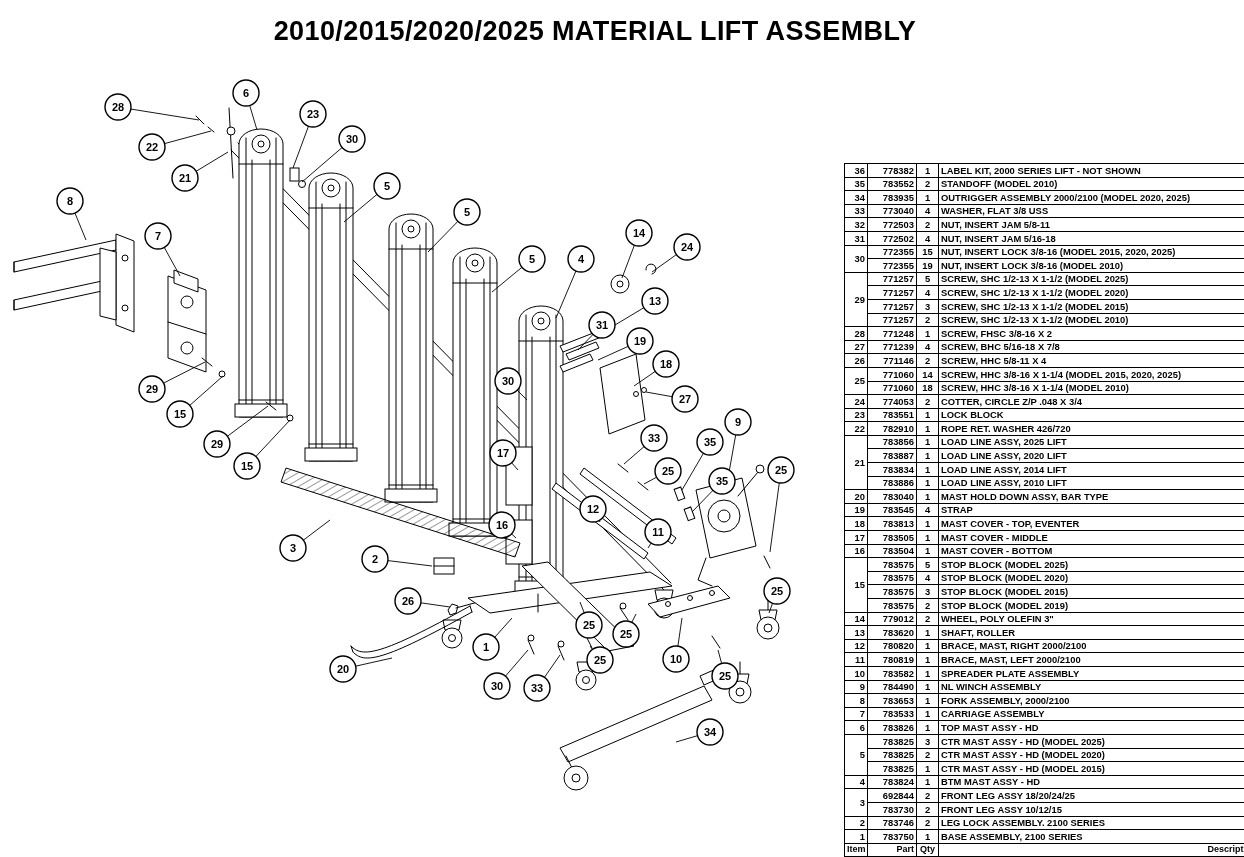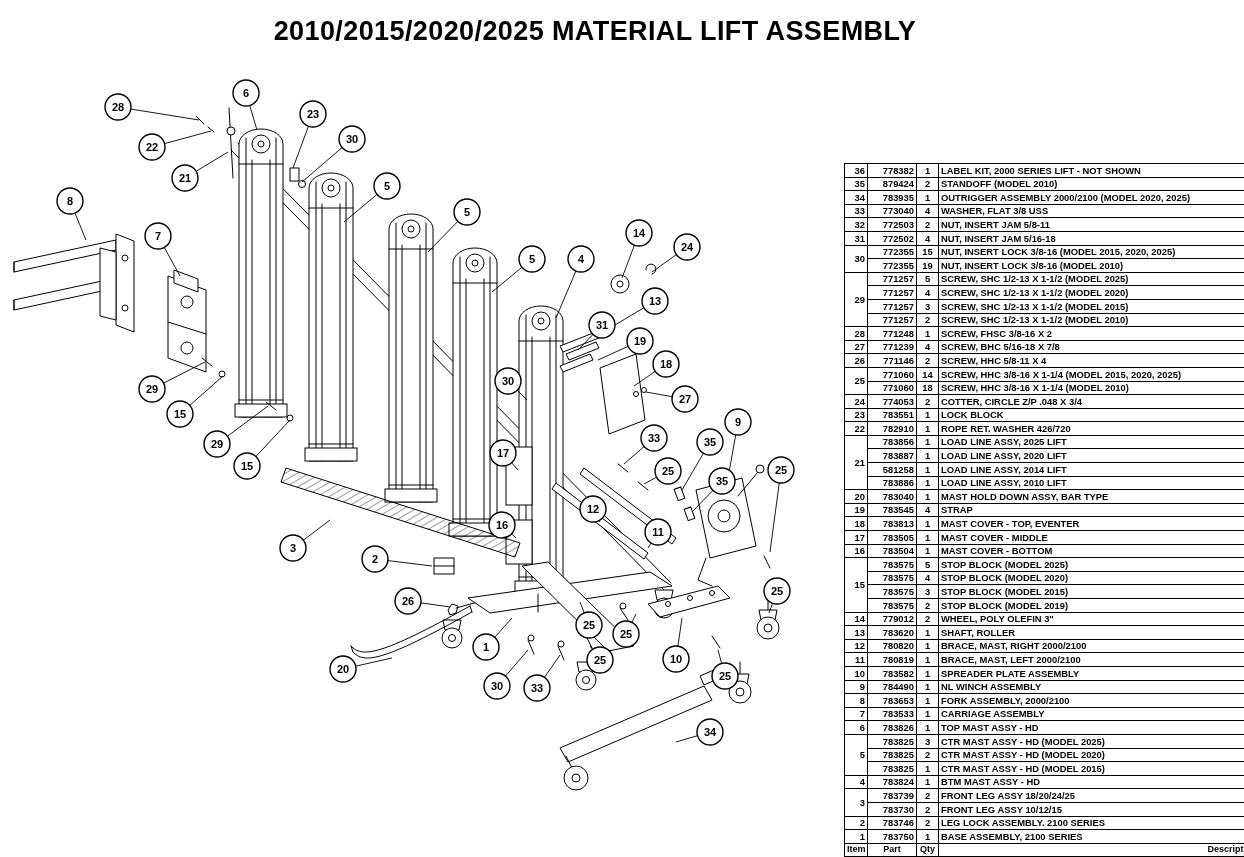--- a/index.html
+++ b/index.html
@@ -9,21 +9,21 @@
   #title { position:absolute; top:16px; left:0; width:1190px; text-align:center;
            font-size:27px; font-weight:800; letter-spacing:.4px; color:#000; }
   #diagram { position:absolute; left:0; top:0; }
   #table-wrap { position:absolute; left:828px; top:163px; width:416px; }
   table { border-collapse:collapse; width:100%; height:694px; table-layout:fixed;margin-left:16px; }
   td { border:1px solid #000; font-size:9.4px; font-weight:bold; padding:0 2px;
        white-space:nowrap; overflow:hidden; line-height:1; color:#000; vertical-align:middle; }
   .c-item { width:23px; text-align:right; }
   .c-part { width:49px; text-align:right; }
   .c-qty  { width:22px; text-align:center; }
-  tr.footer td { text-align:center; font-size:9px; }
+  tr.footer td { font-size:9px; }
   tr.footer td.c-desc { text-align:right; }
   
   .s { stroke:#000; stroke-width:1; fill:none; stroke-linecap:round; }
   .w { stroke:#000; stroke-width:1; fill:#fff; }
   .leader { stroke:#000; stroke-width:.9; }
   .balloon { fill:#fff; stroke:#000; stroke-width:1.4; }
   .balloon-text { font-family:"Liberation Sans", sans-serif; font-size:11px;
                   font-weight:bold; text-anchor:middle; fill:#000; }
 </style>
 </head>
@@ -470,21 +470,21 @@
     <table>
       <tbody id="bom-body">
           <tr>
             <td class="c-item" rowspan="1">36</td>
             <td class="c-part">778382</td>
             <td class="c-qty">1</td>
             <td class="c-desc">LABEL KIT, 2000 SERIES LIFT - NOT SHOWN</td>
           </tr>
           <tr>
             <td class="c-item" rowspan="1">35</td>
-            <td class="c-part">879424</td>
+            <td class="c-part">783552</td>
             <td class="c-qty">2</td>
             <td class="c-desc">STANDOFF (MODEL 2010)</td>
           </tr>
           <tr>
             <td class="c-item" rowspan="1">34</td>
             <td class="c-part">783935</td>
             <td class="c-qty">1</td>
             <td class="c-desc">OUTRIGGER ASSEMBLY 2000/2100 (MODEL 2020, 2025)</td>
           </tr>
           <tr>
@@ -589,21 +589,21 @@
             <td class="c-part">783856</td>
             <td class="c-qty">1</td>
             <td class="c-desc">LOAD LINE ASSY, 2025 LIFT</td>
           </tr>
           <tr>
             <td class="c-part">783887</td>
             <td class="c-qty">1</td>
             <td class="c-desc">LOAD LINE ASSY, 2020 LIFT</td>
           </tr>
           <tr>
-            <td class="c-part">581258</td>
+            <td class="c-part">783834</td>
             <td class="c-qty">1</td>
             <td class="c-desc">LOAD LINE ASSY, 2014 LIFT</td>
           </tr>
           <tr>
             <td class="c-part">783886</td>
             <td class="c-qty">1</td>
             <td class="c-desc">LOAD LINE ASSY, 2010 LIFT</td>
           </tr>
           <tr>
             <td class="c-item" rowspan="1">20</td>
@@ -727,21 +727,21 @@
             <td class="c-desc">CTR MAST ASSY - HD (MODEL 2015)</td>
           </tr>
           <tr>
             <td class="c-item" rowspan="1">4</td>
             <td class="c-part">783824</td>
             <td class="c-qty">1</td>
             <td class="c-desc">BTM MAST ASSY - HD</td>
           </tr>
           <tr>
             <td class="c-item" rowspan="2">3</td>
-            <td class="c-part">783739</td>
+            <td class="c-part">692844</td>
             <td class="c-qty">2</td>
             <td class="c-desc">FRONT LEG ASSY 18/20/24/25</td>
           </tr>
           <tr>
             <td class="c-part">783730</td>
             <td class="c-qty">2</td>
             <td class="c-desc">FRONT LEG ASSY 10/12/15</td>
           </tr>
           <tr>
             <td class="c-item" rowspan="1">2</td>

